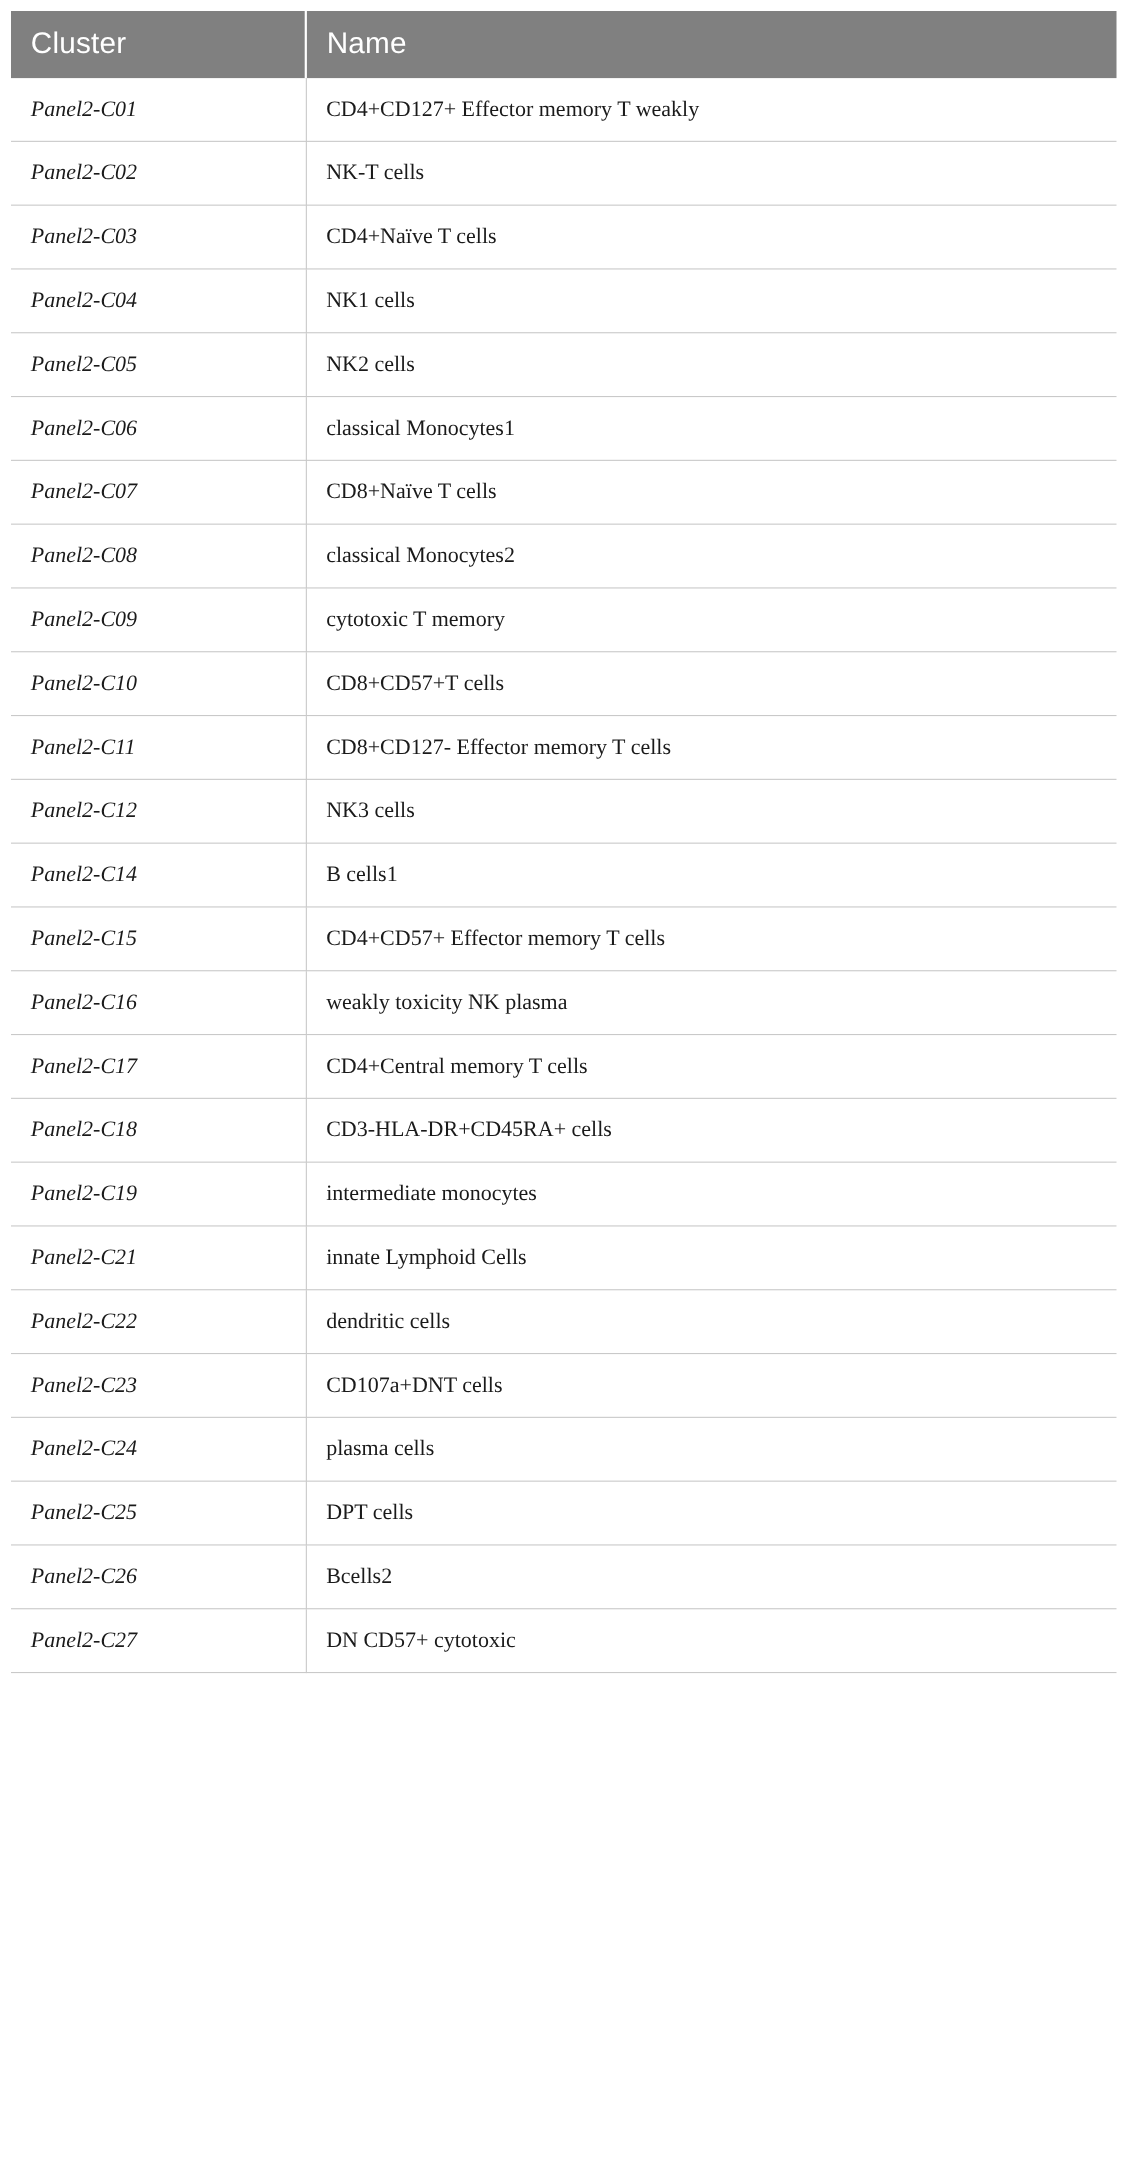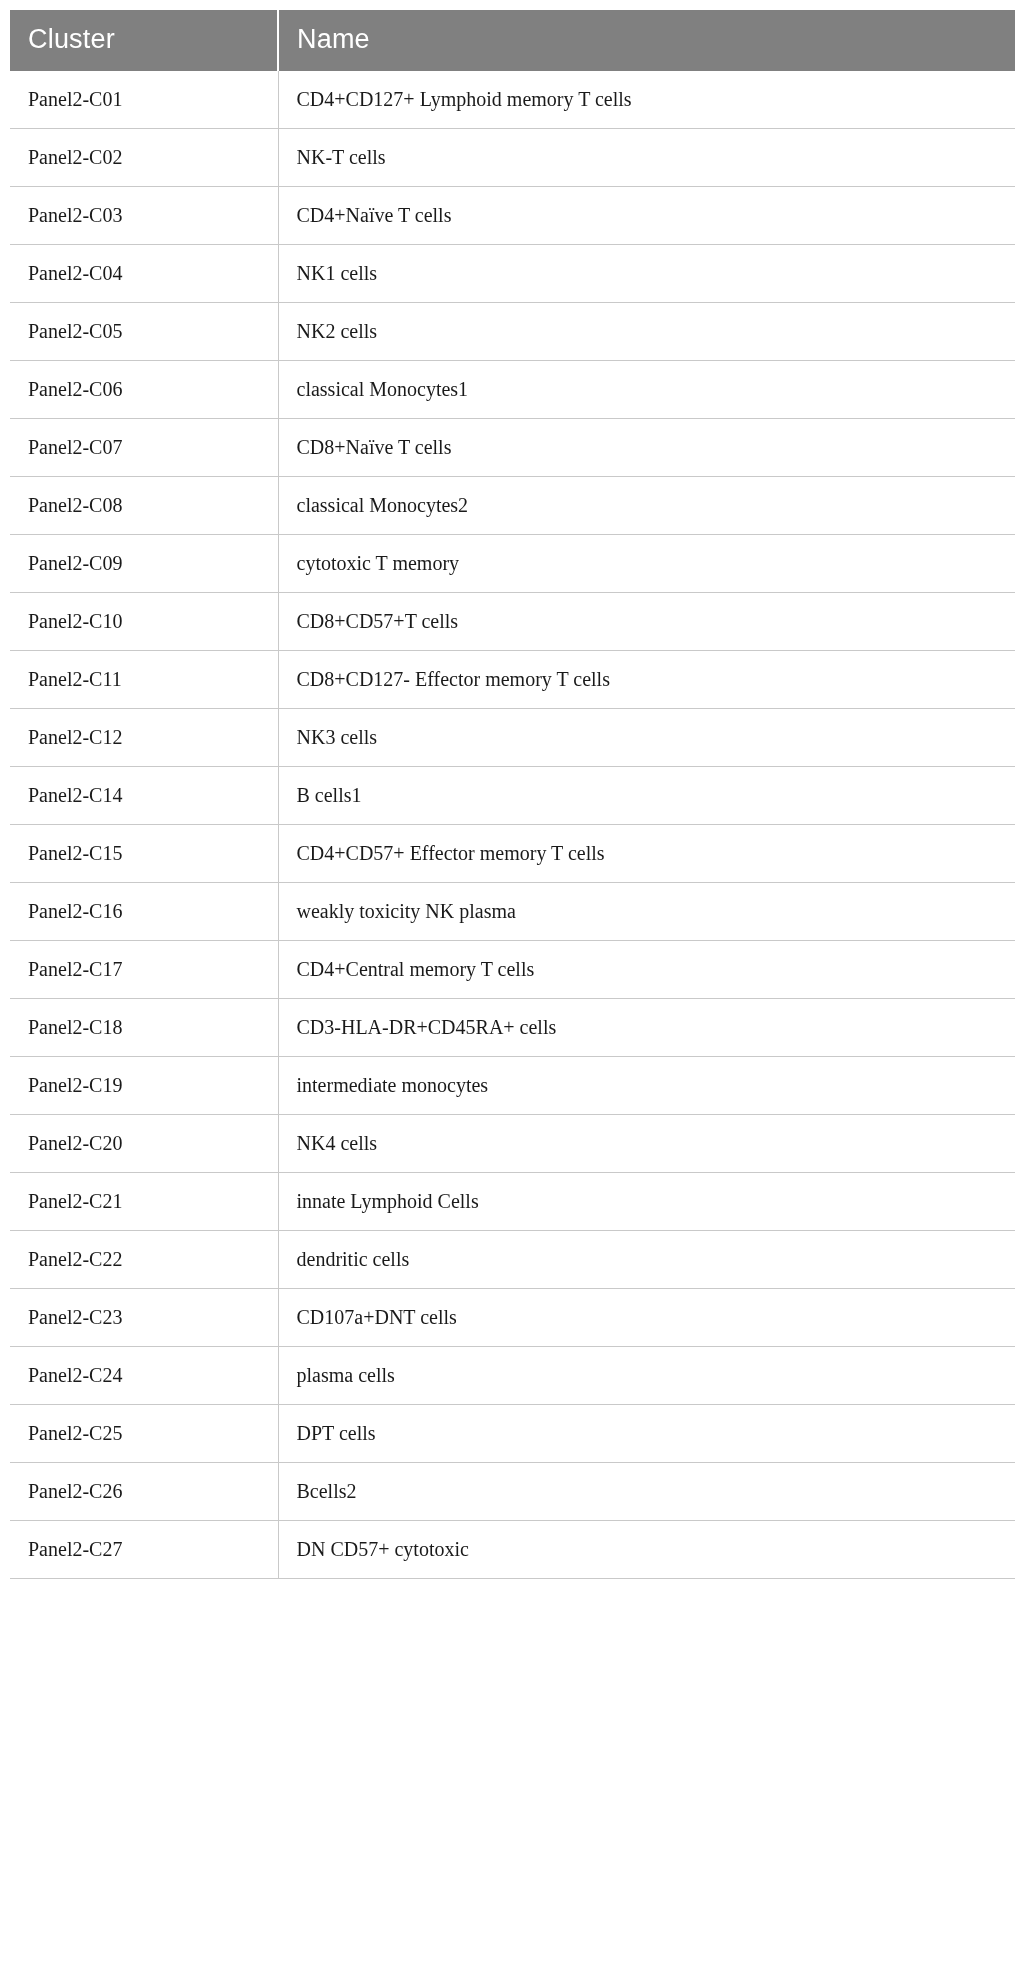--- a/index.html
+++ b/index.html
@@ -52,20 +52,21 @@
     text-align: left;
     padding: 17px 18px 17px 18px;
     border-bottom: 1px solid #c9c9c9;
     vertical-align: middle;
     white-space: nowrap;
     height: 21px;
     box-sizing: content-box;
   }
   tbody td.td-cluster {
     border-right: 1px solid #c9c9c9;
+    font-style: italic;
   }
   tbody tr:first-child td {
     border-top: 0;
   }
   tbody tr:last-child td {
     border-bottom: 1px solid #c9c9c9;
   }
 </style>
 </head>
 <body>
@@ -78,21 +79,21 @@
     </colgroup>
     <thead>
       <tr>
         <th class="th-cluster">Cluster</th>
         <th class="th-name">Name</th>
       </tr>
     </thead>
     <tbody id="table-body">
         <tr>
           <td class="td-cluster">Panel2-C01</td>
-          <td class="td-name">CD4+CD127+ Lymphoid memory T cells</td>
+          <td class="td-name">CD4+CD127+ Effector memory T weakly</td>
         </tr>
         <tr>
           <td class="td-cluster">Panel2-C02</td>
           <td class="td-name">NK-T cells</td>
         </tr>
         <tr>
           <td class="td-cluster">Panel2-C03</td>
           <td class="td-name">CD4+Naïve T cells</td>
         </tr>
         <tr>
@@ -149,24 +150,20 @@
         </tr>
         <tr>
           <td class="td-cluster">Panel2-C18</td>
           <td class="td-name">CD3-HLA-DR+CD45RA+ cells</td>
         </tr>
         <tr>
           <td class="td-cluster">Panel2-C19</td>
           <td class="td-name">intermediate monocytes</td>
         </tr>
         <tr>
-          <td class="td-cluster">Panel2-C20</td>
-          <td class="td-name">NK4 cells</td>
-        </tr>
-        <tr>
           <td class="td-cluster">Panel2-C21</td>
           <td class="td-name">innate Lymphoid Cells</td>
         </tr>
         <tr>
           <td class="td-cluster">Panel2-C22</td>
           <td class="td-name">dendritic cells</td>
         </tr>
         <tr>
           <td class="td-cluster">Panel2-C23</td>
           <td class="td-name">CD107a+DNT cells</td>

